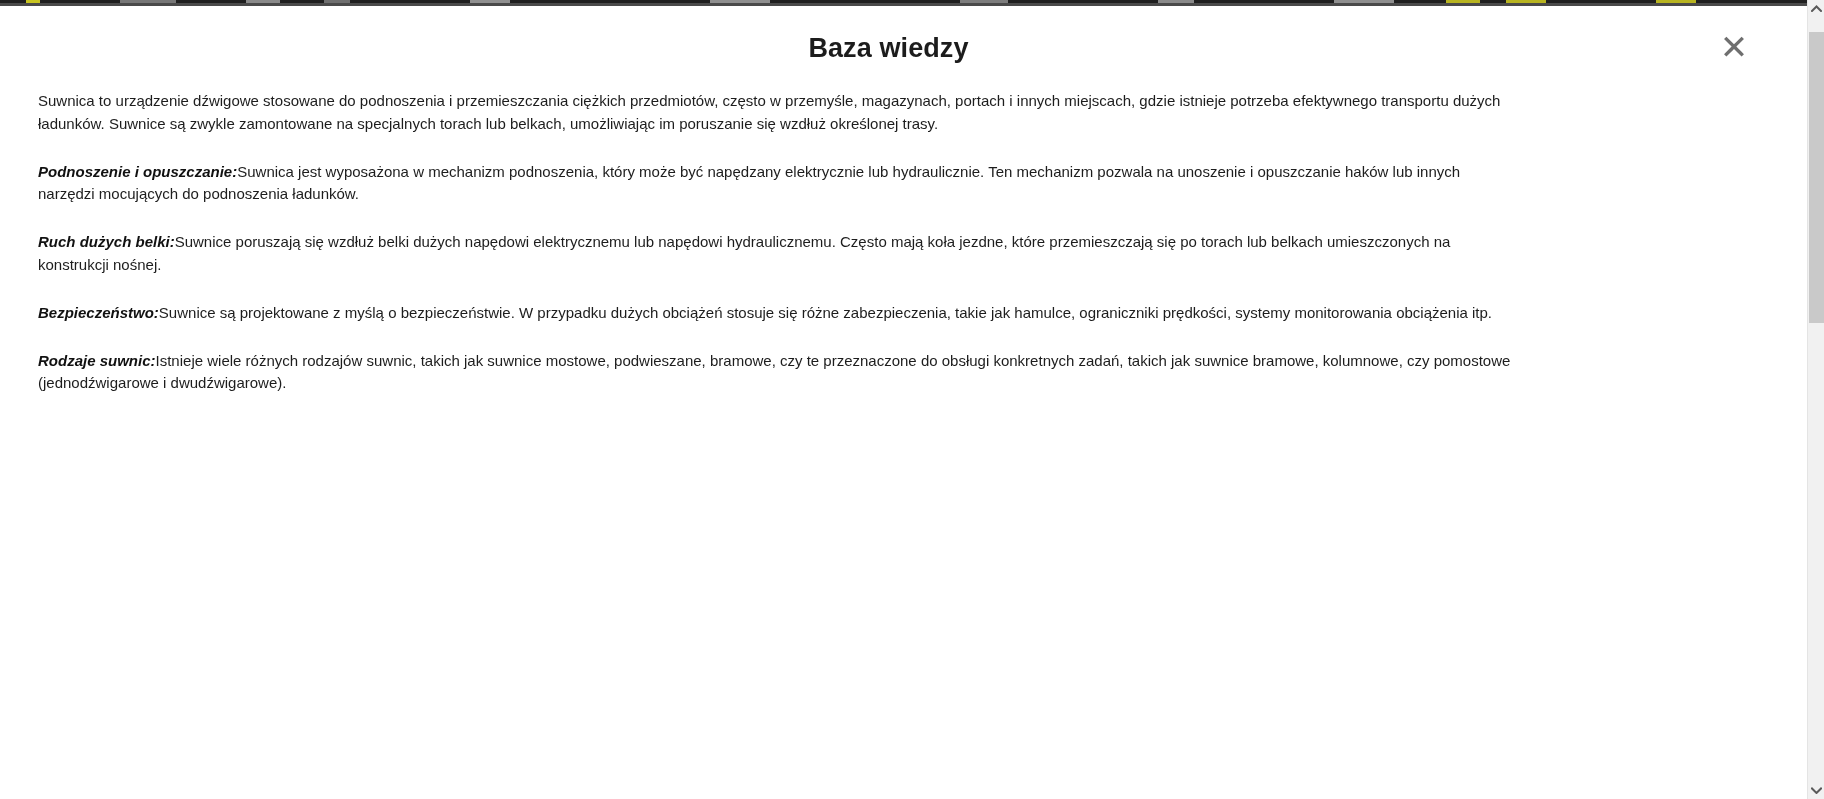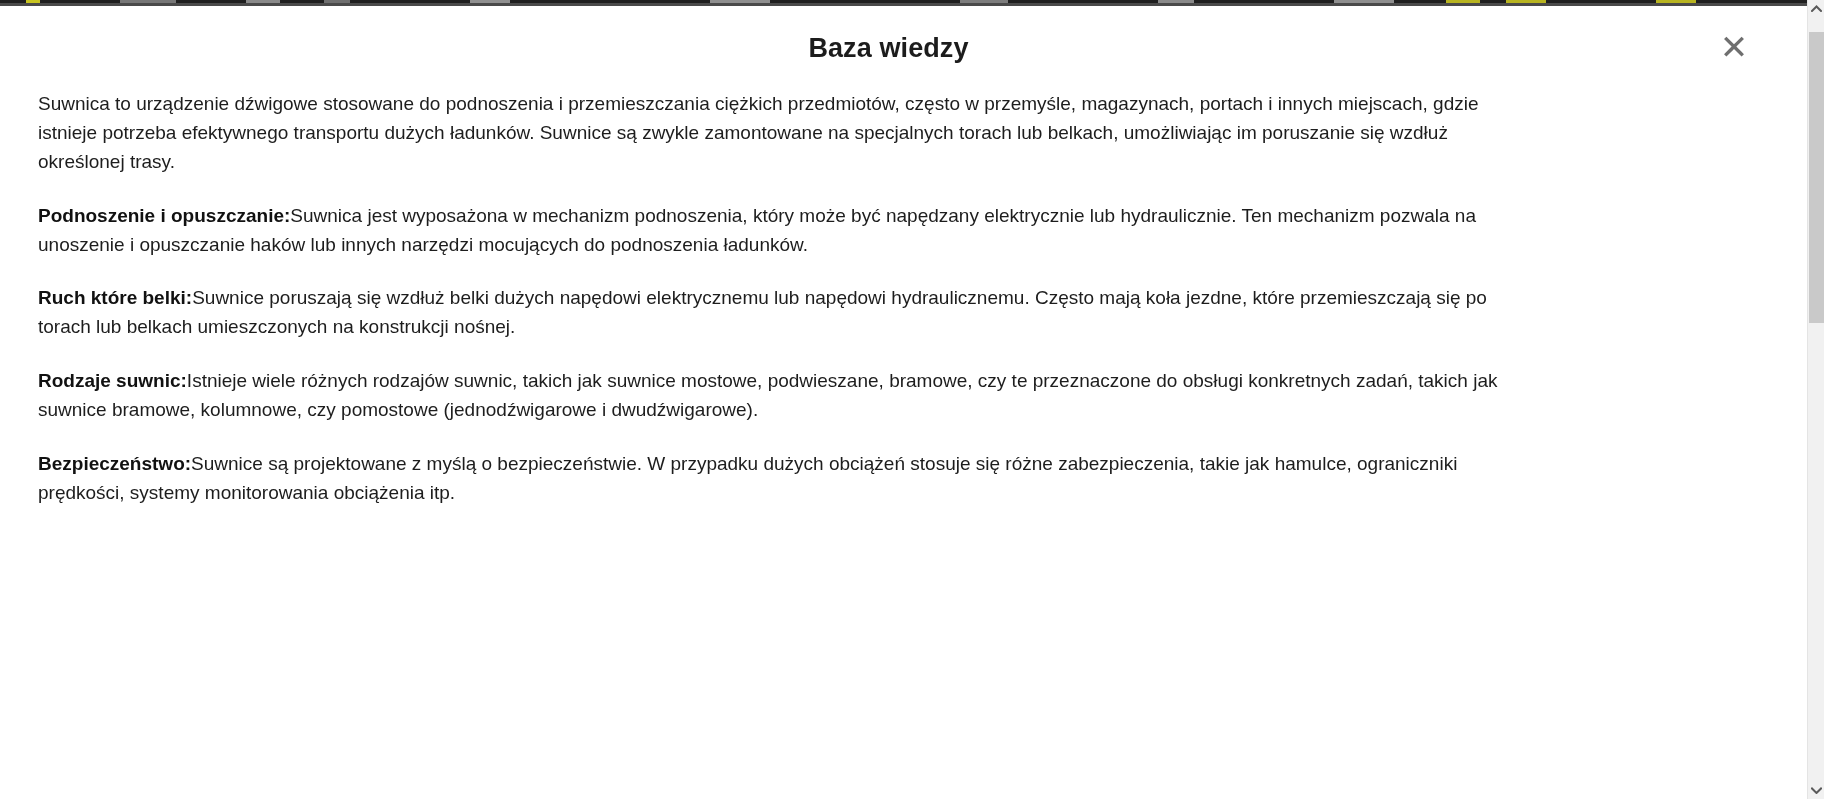--- a/index.html
+++ b/index.html
@@ -83,30 +83,31 @@
     user-select: none;
     font-family: "DejaVu Sans", sans-serif;
   }
 
   
   .modal-body {
     padding: 0 60px 0 38px;
     box-sizing: border-box;
   }
   .para {
-    font-size: 19px;
+    font-size: 15px;
     line-height: 1.52;
     color: #1d1d1d;
     margin: 0 0 25px 0;
     max-width: 1480px;
     text-align: left;
   }
   .para .lead {
     font-weight: bold;
     color: #111111;
+    font-style: italic;
   }
 
   
   .scrollbar {
     position: absolute;
     top: 0;
     right: 0;
     width: 17px;
     height: 799px;
     background: #f1f1f1;
@@ -182,30 +183,30 @@
       <p class="para">
         <span class="lead"></span><span>Suwnica to urządzenie dźwigowe stosowane do podnoszenia i przemieszczania ciężkich przedmiotów, często w przemyśle, magazynach, portach i innych miejscach, gdzie istnieje potrzeba efektywnego transportu dużych ładunków. Suwnice są zwykle zamontowane na specjalnych torach lub belkach, umożliwiając im poruszanie się wzdłuż określonej trasy.</span>
       </p>
 
 
       <p class="para">
         <span class="lead">Podnoszenie i opuszczanie:</span><span>Suwnica jest wyposażona w mechanizm podnoszenia, który może być napędzany elektrycznie lub hydraulicznie. Ten mechanizm pozwala na unoszenie i opuszczanie haków lub innych narzędzi mocujących do podnoszenia ładunków.</span>
       </p>
 
       <p class="para">
-        <span class="lead">Ruch które belki:</span><span>Suwnice poruszają się wzdłuż belki dużych napędowi elektrycznemu lub napędowi hydraulicznemu. Często mają koła jezdne, które przemieszczają się po torach lub belkach umieszczonych na konstrukcji nośnej.</span>
-      </p>
-
+        <span class="lead">Ruch dużych belki:</span><span>Suwnice poruszają się wzdłuż belki dużych napędowi elektrycznemu lub napędowi hydraulicznemu. Często mają koła jezdne, które przemieszczają się po torach lub belkach umieszczonych na konstrukcji nośnej.</span>
+      </p>
+
+
+      <p class="para">
+        <span class="lead">Bezpieczeństwo:</span><span>Suwnice są projektowane z myślą o bezpieczeństwie. W przypadku dużych obciążeń stosuje się różne zabezpieczenia, takie jak hamulce, ograniczniki prędkości, systemy monitorowania obciążenia itp.</span>
+      </p>
 
       <p class="para">
         <span class="lead">Rodzaje suwnic:</span><span>Istnieje wiele różnych rodzajów suwnic, takich jak suwnice mostowe, podwieszane, bramowe, czy te przeznaczone do obsługi konkretnych zadań, takich jak suwnice bramowe, kolumnowe, czy pomostowe (jednodźwigarowe i dwudźwigarowe).</span>
-      </p>
-
-      <p class="para">
-        <span class="lead">Bezpieczeństwo:</span><span>Suwnice są projektowane z myślą o bezpieczeństwie. W przypadku dużych obciążeń stosuje się różne zabezpieczenia, takie jak hamulce, ograniczniki prędkości, systemy monitorowania obciążenia itp.</span>
       </p>
 
     </div>
   </div>
 
   <div class="scrollbar">
     <div class="sb-btn up">
       <svg width="11" height="7" viewBox="0 0 11 7" aria-hidden="true">
         <path d="M1 6 L5.5 1.5 L10 6" fill="none" stroke="#5a5a5a" stroke-width="2" stroke-linecap="square"></path>
       </svg>

